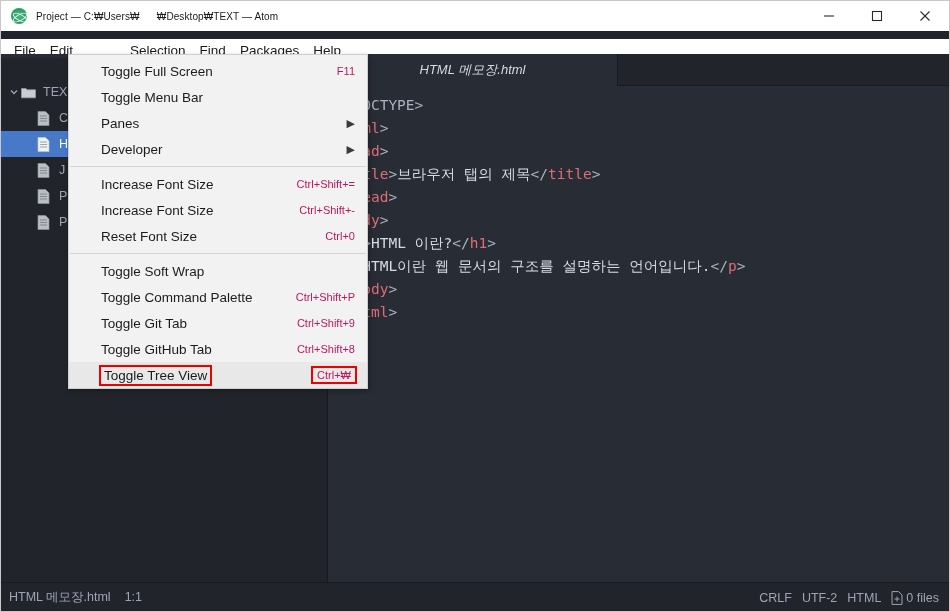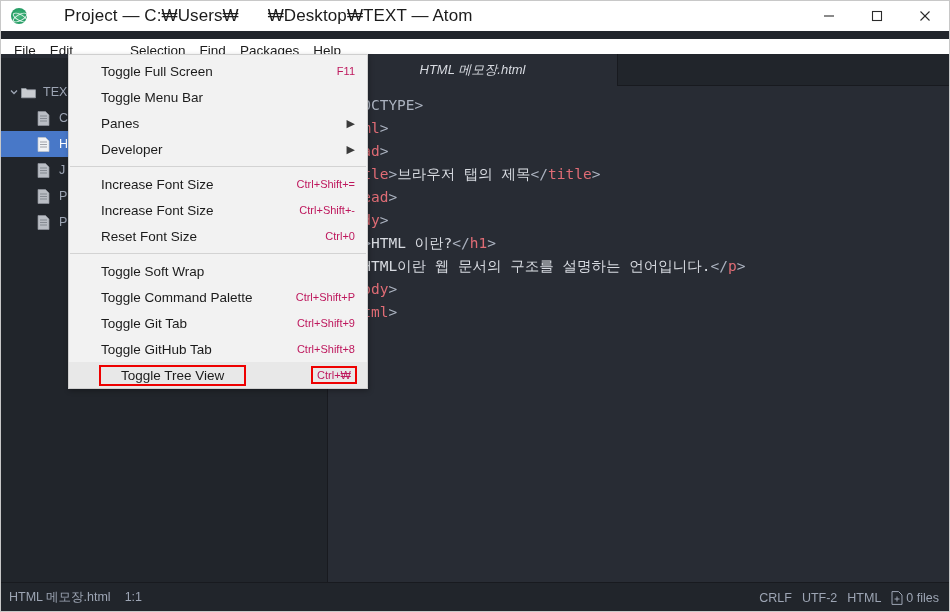--- a/index.html
+++ b/index.html
@@ -31,23 +31,22 @@
   }
   .app-logo::before, .app-logo::after {
     content: ""; position: absolute; left: 1px; top: 5.5px;
     width: 14px; height: 5px;
     border: 1.2px solid rgba(255,255,255,.85);
     border-radius: 50%;
   }
   .app-logo::before { transform: rotate(28deg); }
   .app-logo::after  { transform: rotate(-28deg); }
   .title-text {
-    font-size: 17px; color: #1b1b1b; white-space: pre;
+    font-size: 10px; color: #1b1b1b; white-space: pre;
     letter-spacing: .1px;
-    margin-left: 28px;
   }
   .winbtns {
     position: absolute; right: 0; top: 0; height: 30px;
     display: flex;
   }
   .winbtn {
     width: 48px; height: 30px;
     display: flex; align-items: center; justify-content: center;
   }
   .winbtn svg { display: block; }
@@ -168,21 +167,21 @@
   .mi .submenu-arrow {
     margin-left: auto; color: #3a3a3a; font-size: 11px;
   }
   .mi-sep {
     height: 1px; background: #d3d3d3; margin: 4px 1px;
   }
   .box-red {
     box-shadow: 0 0 0 2px #ee0000;
     z-index: 2;
   }
-  .lbl-box { padding: 1px 20px; text-align: right; }
+  .lbl-box { padding: 1px 3px; text-align: right; }
   .accel-box { padding: 1px 4px; }
 </style>
 </head>
 <body>
 
 <div id="app">
 
   <div class="titlebar">
     <div class="app-logo"></div>
     <div class="title-text">Project — C:₩Users₩      ₩Desktop₩TEXT — Atom</div>

